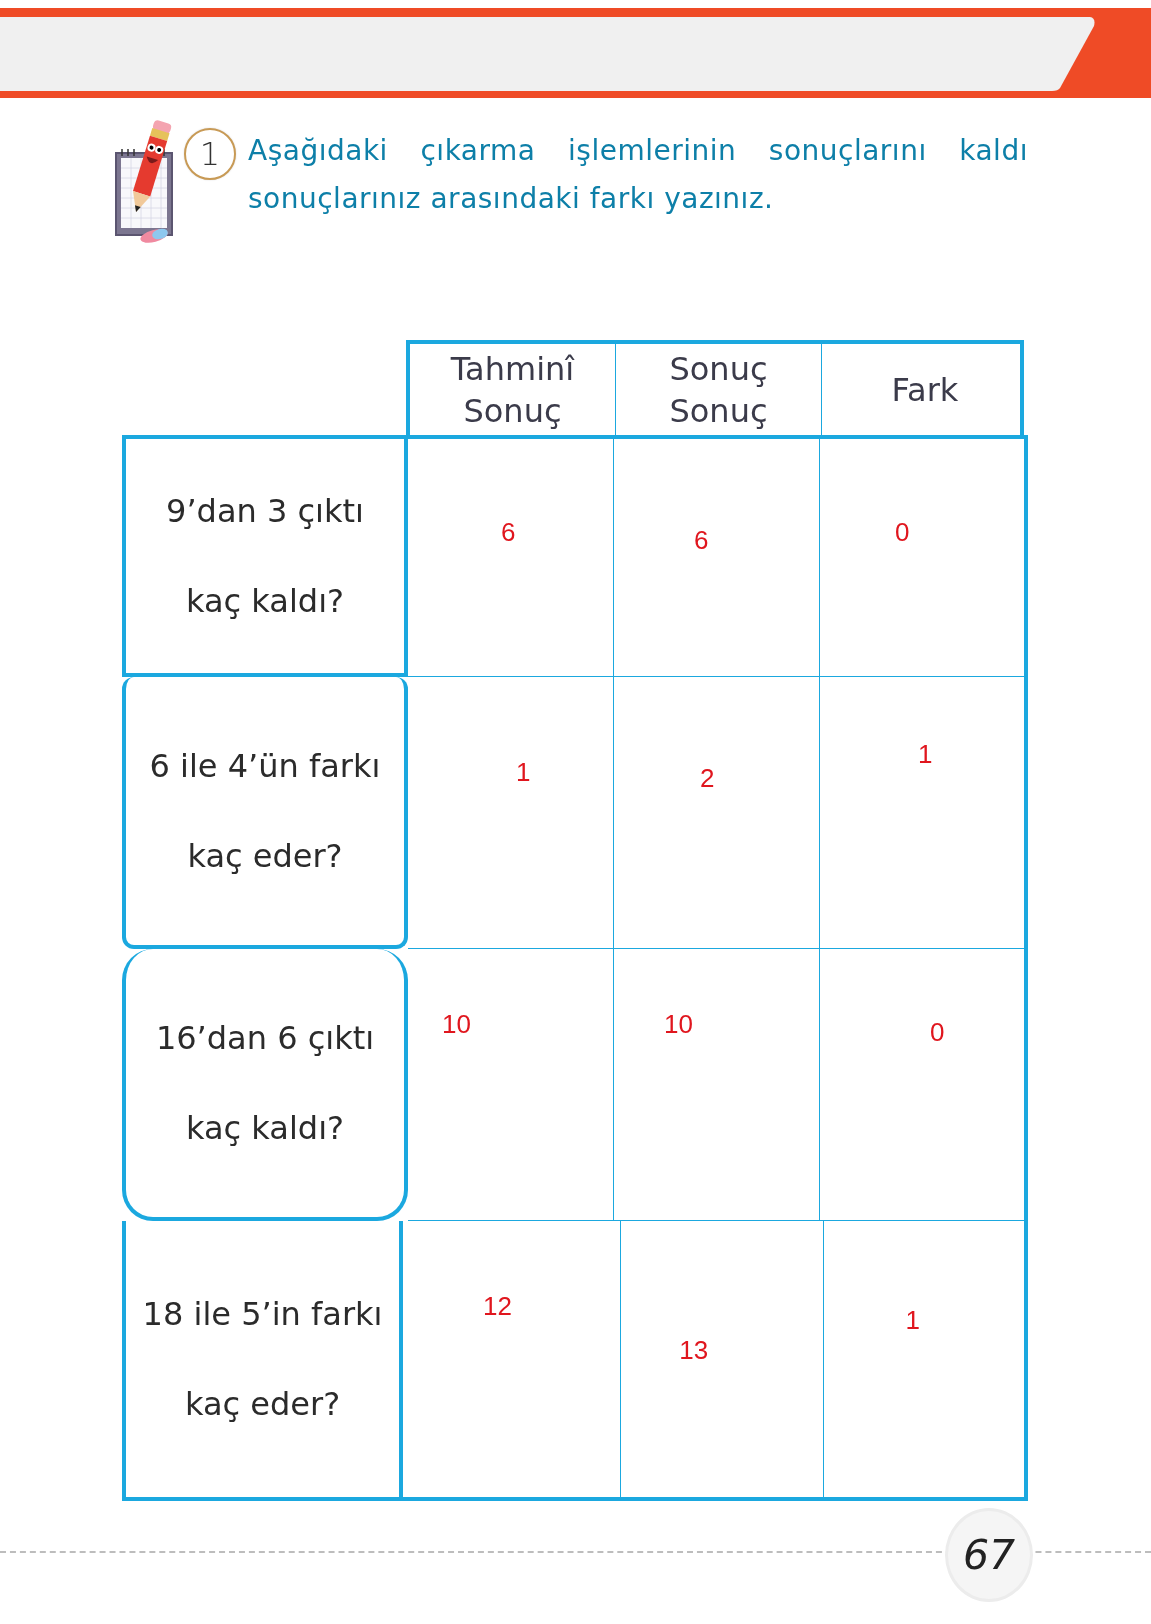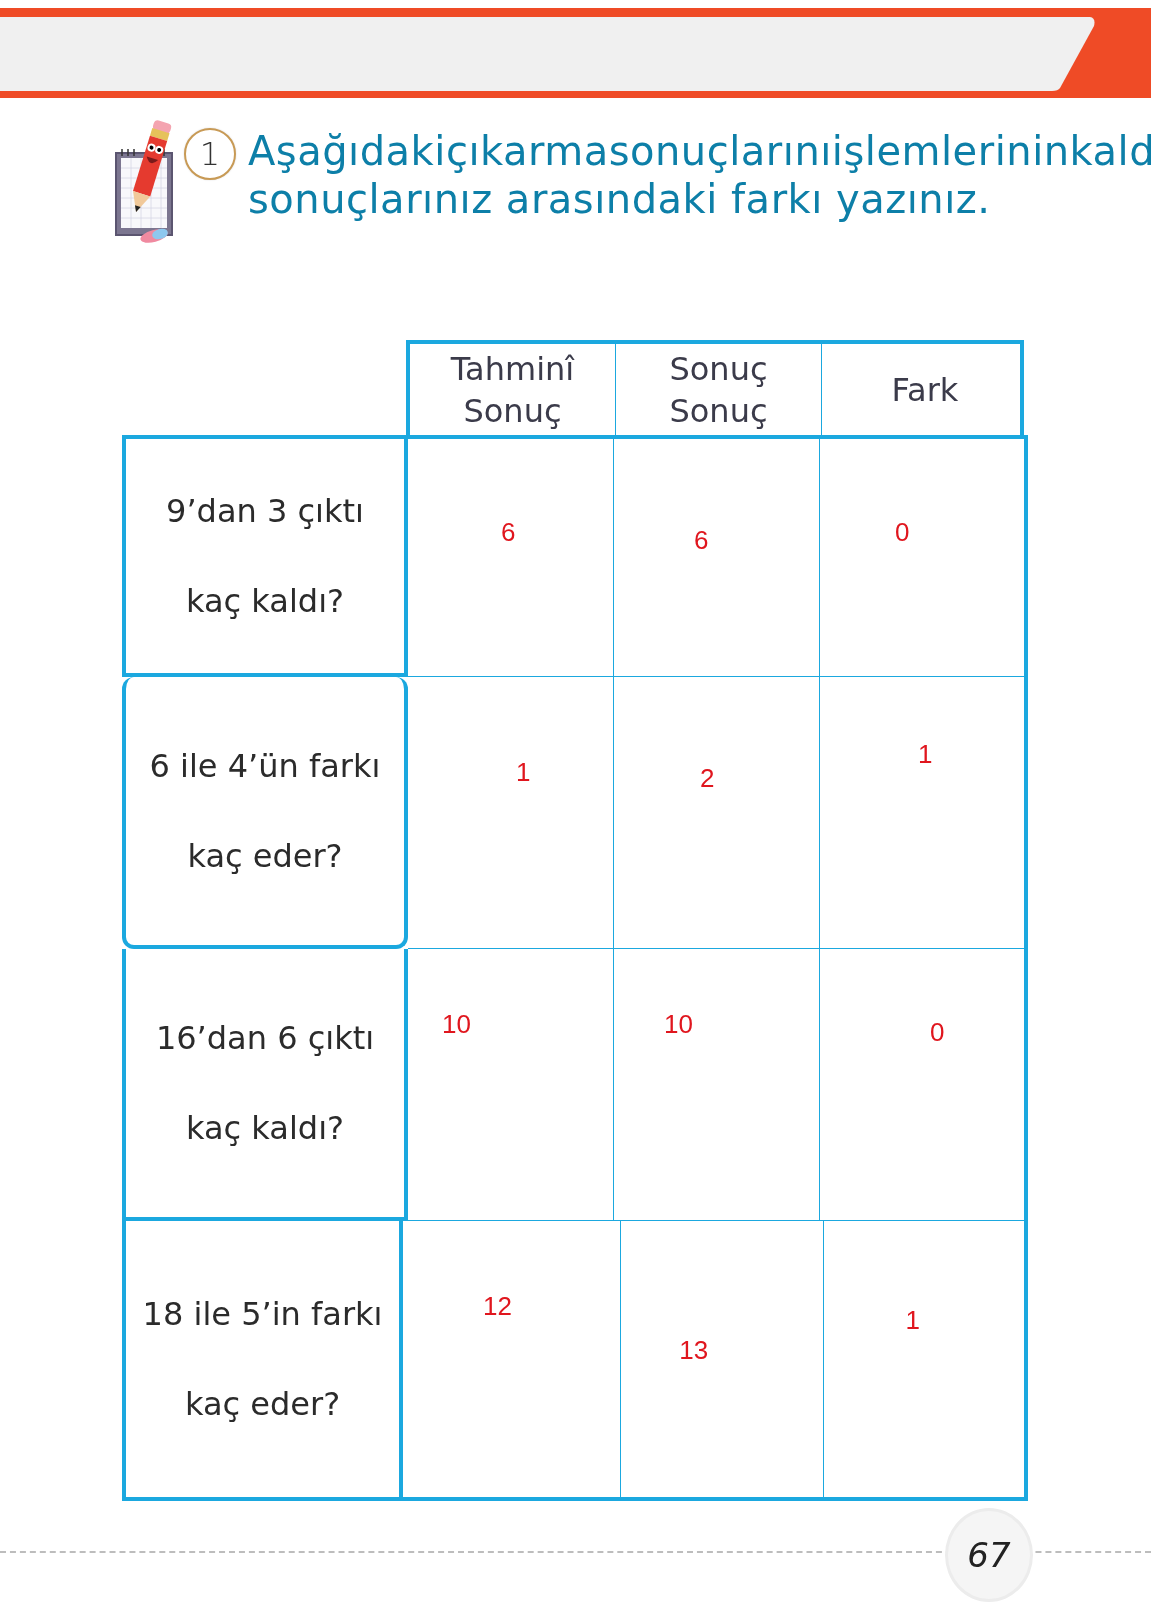--- a/index.html
+++ b/index.html
@@ -8,42 +8,42 @@
   .banner { position:absolute; left:0; top:8px; width:1151px; height:90px; }
   .banner svg { display:block; }
 
   .exercise-icon { position:absolute; left:114px; top:118px; width:62px; height:130px; }
 
   .num-circle { position:absolute; left:184px; top:128px; width:48px; height:48px; border-radius:50%;
     border:2px solid #c89a55; box-shadow:0 0 2px rgba(0,0,0,0.15); display:flex; align-items:center; justify-content:center;
     font-size:32px; color:#333; font-weight:300; background:#fff; }
 
   .instructions { position:absolute; left:248px; top:127px; width:790px; color:#0d7fa8;
-    font-size:40px; line-height:48px; letter-spacing:0.5px; }
+    font-size:28px; line-height:48px; letter-spacing:0.5px; }
   .instructions .line { white-space:nowrap; }
   .instructions .line.justify { display:flex; justify-content:space-between; width:780px; }
 
   .table-header { position:absolute; left:406px; top:340px; width:618px; height:95px;
     border:4px solid #1ba8df; border-bottom:none; display:grid; grid-template-columns:206px 206px 206px; box-sizing:border-box; }
   .th { border-right:1.5px solid #1ba8df; display:flex; flex-direction:column; align-items:center; justify-content:center;
     color:#3b3b4a; font-size:32px; line-height:42px; text-align:center; }
   .th:last-child { border-right:none; }
 
   .table-body { position:absolute; left:122px; top:435px; width:906px; height:1066px; }
   .row { position:absolute; left:0; width:906px; display:flex; }
   .cell-q { box-sizing:border-box; width:286px; height:100%; border:4px solid #1ba8df; display:flex; flex-direction:column;
     align-items:center; justify-content:center; color:#2b2b2b; font-size:32px; line-height:54px; text-align:center;gap:36px; }
   .cell-a { box-sizing:border-box; position:relative; height:100%; border-right:1.5px solid #1ba8df; border-bottom:1.5px solid #1ba8df; }
   .cell-a:last-child { border-right:4px solid #1ba8df; }
   .ans { position:absolute; color:#e0161e; font-size:26px; font-family:"Liberation Sans", sans-serif; }
 
   .footer-line { position:absolute; left:0; top:1551px; width:1151px; border-top:2px dashed #bdbdbd; }
   .page-badge { position:absolute; left:945px; top:1508px; width:82px; height:88px; border-radius:50%;
     background:#f5f5f5; border:3px solid #ececec; display:flex; align-items:center; justify-content:center;
-    font-size:34px; color:#222; font-style:italic; }
+    font-size:41px; color:#222; font-style:italic; }
 </style>
 </head>
 <body>
 
 <div class="banner">
   <svg width="1151" height="90" viewBox="0 0 1151 90">
     <rect x="0" y="0" width="1151" height="90" fill="#ef4b26"></rect>
     <path d="M0 9 L1090 9 Q1096 10 1094 18 L1060 80 Q1058 83 1052 83 L0 83 Z" fill="#f0f0f0"></path>
   </svg>
 </div>
@@ -89,22 +89,22 @@
 </div>
 
 <div class="num-circle">
   <span>1</span>
 </div>
 
 <div class="instructions">
   <div class="line justify">
     <span>Aşağıdaki</span>
     <span>çıkarma</span>
+    <span>işlemlerinin</span>
     <span>sonuçlarını</span>
-    <span>işlemlerinin</span>
     <span>kaldı</span>
   </div>
   <div class="line">sonuçlarınız arasındaki farkı yazınız.</div>
 </div>
 
 <div class="table-header">
   <div class="th">
     <span>Tahminî</span>
     <span>Sonuç</span>
   </div>
@@ -146,21 +146,21 @@
     </div>
     <div class="cell-a" style="width:206px;">
       <span class="ans" style="left:86px;top:86px;">2</span>
     </div>
     <div class="cell-a" style="width:208px;">
       <span class="ans" style="left:98px;top:62px;">1</span>
     </div>
   </div>
 
   <div class="row" style="top:514px;height:272px;">
-    <div class="cell-q" style="border-top:none;">
+    <div class="cell-q" style="border-top:none;border-radius:31px;">
       <span>16’dan 6 çıktı</span>
       <span>kaç kaldı?</span>
     </div>
     <div class="cell-a" style="width:206px;">
       <span class="ans" style="left:34px;top:60px;">10</span>
     </div>
     <div class="cell-a" style="width:206px;">
       <span class="ans" style="left:50px;top:60px;">10</span>
     </div>
     <div class="cell-a" style="width:208px;">

